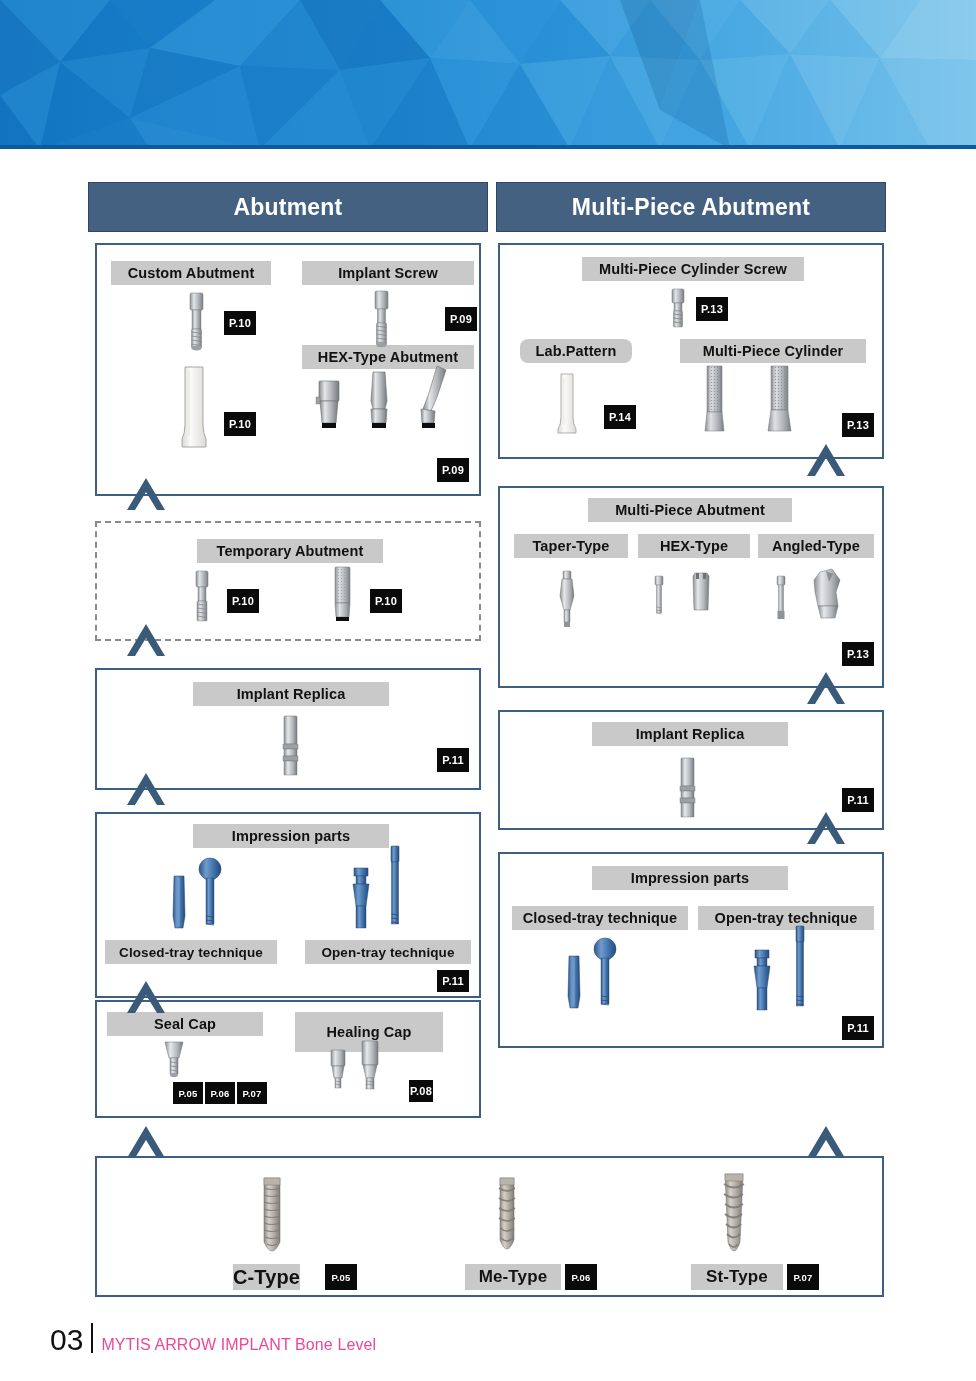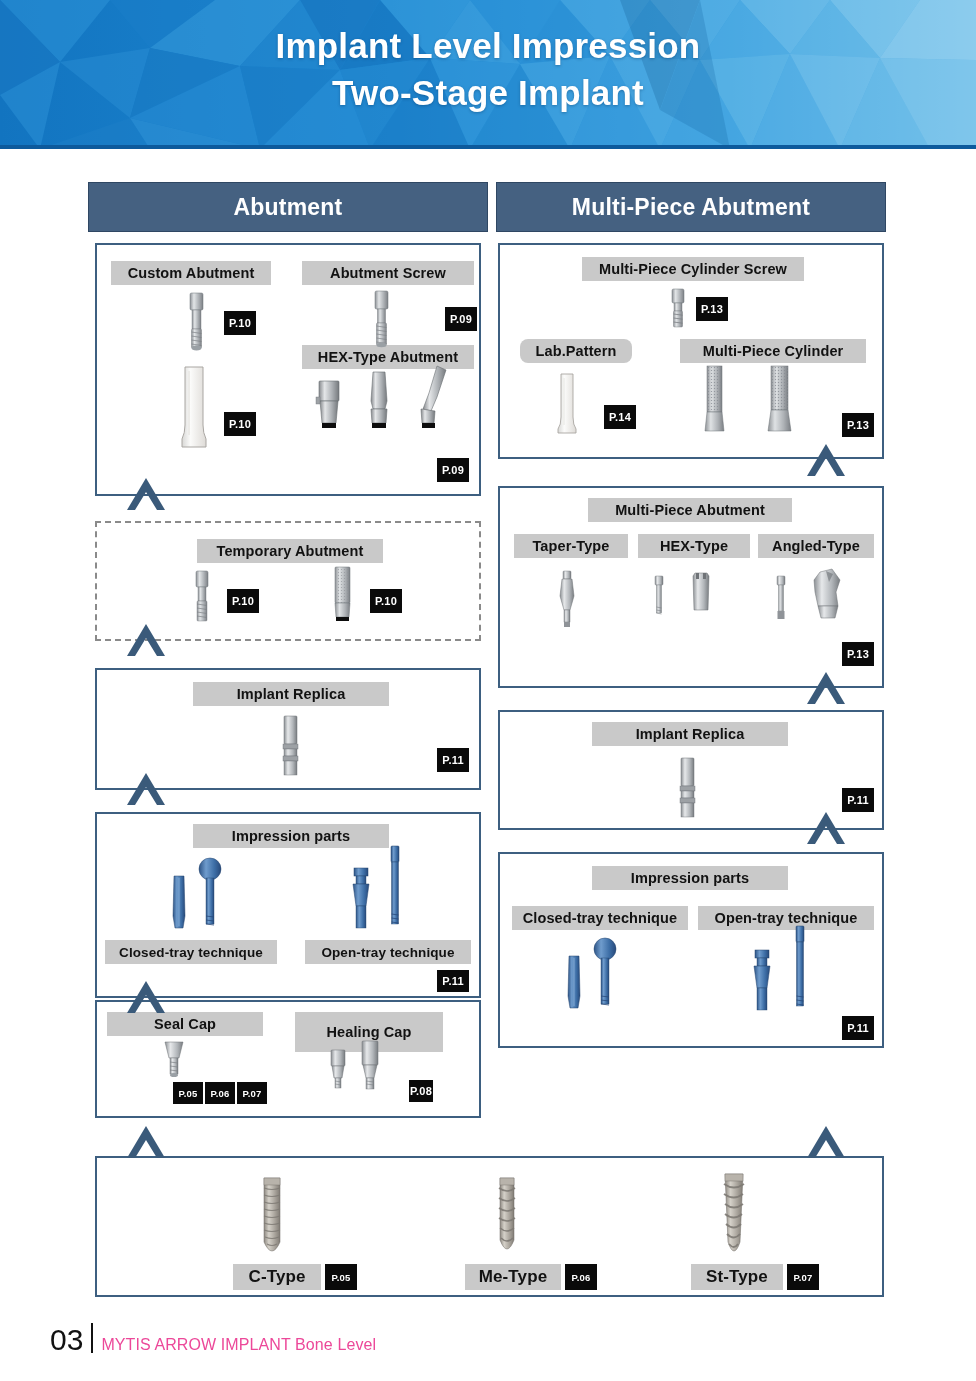--- a/index.html
+++ b/index.html
@@ -163,34 +163,30 @@
       <polygon points="790,54 880,58 840,149" fill="#80c8ed"></polygon>
       <polygon points="840,149 880,58 930,149" fill="#6fc0ea"></polygon>
       <polygon points="920,0 976,0 976,60 880,58" fill="#a4d9f2"></polygon>
       <polygon points="880,58 976,60 976,149 930,149" fill="#8acdee"></polygon>
     </g>
     <g opacity="0.22">
       <polygon points="620,0 700,0 660,110" fill="#0c4f86"></polygon>
       <polygon points="660,110 700,0 730,149" fill="#0d5f9d"></polygon>
     </g>
   </svg>
-  <div class="banner-title">
-    <div>Implant Level Impression</div>
-    <div>Two-Stage Implant</div>
-  </div>
   <div class="banner-underline"></div>
 </div>
 
 <div class="col-head" id="col-head-left">Abutment</div>
 <div class="col-head" id="col-head-right">Multi-Piece Abutment</div>
 
 <div class="panel" style="left:95px;top:243px;width:386px;height:253px;">
 
   <div class="chip big" style="left:14px;top:16px;width:160px;height:24px;">Custom Abutment</div>
-  <div class="chip big" style="left:205px;top:16px;width:172px;height:24px;">Abutment Screw</div>
+  <div class="chip big" style="left:205px;top:16px;width:172px;height:24px;">Implant Screw</div>
   <div class="chip big" style="left:205px;top:100px;width:172px;height:24px;">HEX-Type Abutment</div>
 
   <div class="part" style="left:85px;top:46px;width:28px;height:62px;">
     <svg viewBox="0 0 28 62">
       <defs>
           <linearGradient id="mg1" x1="0" y1="0" x2="1" y2="0">
         <stop offset="0" stop-color="#8d9196"></stop>
             <stop offset=".3" stop-color="#e2e5e7"></stop>
         <stop offset=".62" stop-color="#b4b8bc"></stop>
             <stop offset="1" stop-color="#7d8186"></stop>
@@ -673,21 +669,21 @@
           <path d="M12 33 Q20 36 28 33"></path>
         <path d="M12 40 Q20 43 28 40"></path>
           <path d="M12 47 Q20 50 28 47"></path>
         <path d="M12 54 Q20 57 28 54"></path>
           <path d="M13 61 Q20 64 27 61"></path>
         <path d="M15 68 Q20 71 25 68"></path>
         </g>
       <rect x="12" y="2" width="16" height="7" fill="#b8b3ab" stroke="#6e6a64" stroke-width=".4"></rect>
     </svg>
   </div>
-  <div class="chip big" style="left:136px;top:106px;width:88px;height:26px;font-size:17px;">C-Type</div>
+  <div class="chip big" style="left:136px;top:106px;width:67px;height:26px;font-size:20px;">C-Type</div>
   <div class="pbadge sm" style="left:228px;top:106px;width:32px;height:26px;">P.05</div>
 
   <div class="part" style="left:390px;top:18px;width:40px;height:88px;">
     <svg viewBox="0 0 40 88">
       <path d="M13 2 H27 V64 Q20 82 13 64 Z" fill="url(#ti1)" stroke="#6e6a64" stroke-width=".5"></path>
       <g stroke="#7e7a74" stroke-width="1.6" opacity=".9" fill="none">
         <path d="M12 12 Q20 18 28 12"></path>
           <path d="M12 22 Q20 28 28 22"></path>
         <path d="M12 32 Q20 38 28 32"></path>
           <path d="M12 42 Q20 48 28 42"></path>

